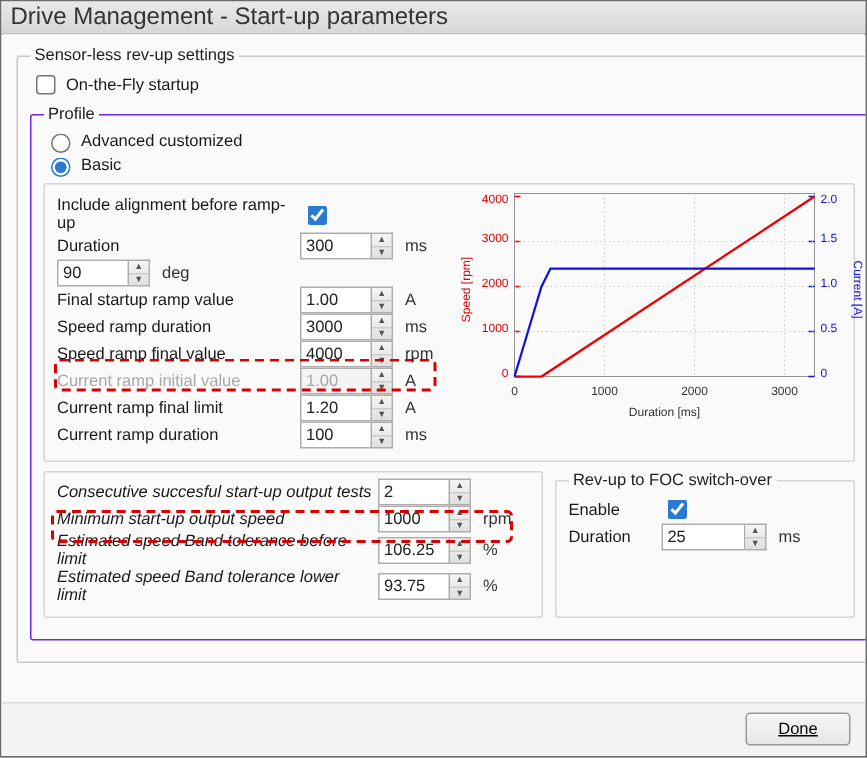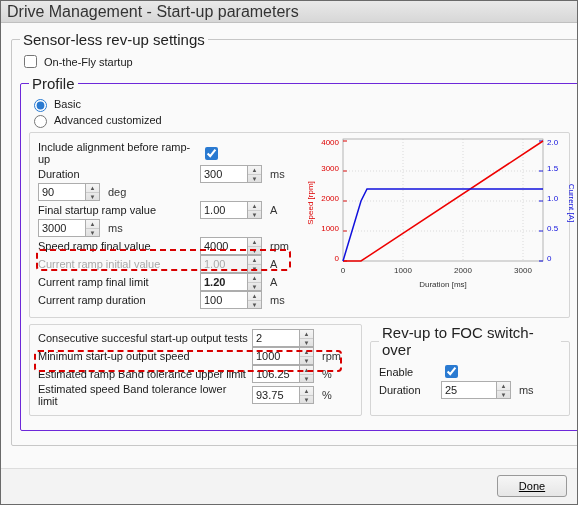--- a/index.html
+++ b/index.html
@@ -24,24 +24,24 @@
     background: #fafafa;
     font-size: 11px; color: #1a1a1a;
     overflow: hidden;
   }
   fieldset {
     border: 1px solid #c7c7c7;
     border-radius: 2px;
     margin: 0 0 6px 0;
     padding: 4px 8px 8px 8px;
   }
-  legend { font-size: 15px; color: #222; padding: 0 3px; }
+  legend { font-size: 11px; color: #222; padding: 0 3px; }
   .row { display: flex; align-items: center; margin: 0 0; gap: 4px; }
   .row label.lbl { width: 158px; }
-  .row label.lbl-w { width: 210px; }
+  .row label.lbl-w { width: 210px; font-style: italic; }
   .row .unit { margin-left: 4px; color: #333; }
   input[type=text], input.spin {
     height: 18px; border: 1px solid #adadad;
     font-size: 11px; padding: 0 3px;
     background: #fff; color: #222;
   }
   .spinwrap { display: inline-flex; }
   .spinbtns {
     display: inline-flex; flex-direction: column;
     border: 1px solid #adadad; border-left: none;
@@ -94,27 +94,27 @@
 
     <fieldset>
       <legend>Sensor-less rev-up settings</legend>
       <div class="row">
         <input type="checkbox" class="check" style="">
         <label>On-the-Fly startup</label>
       </div>
       <fieldset style="border:1px solid #6d28d9;margin-top:4px">
         <legend>Profile</legend>
         <div class="row">
+          <input type="radio" class="radio" name="profile" style="">
+          <label>Advanced customized</label>
+        </div>
+        <div class="row">
           <input type="radio" class="radio" name="profile" checked="" style="">
           <label>Basic</label>
         </div>
-        <div class="row">
-          <input type="radio" class="radio" name="profile" style="">
-          <label>Advanced customized</label>
-        </div>
 
         <fieldset class="middle-fields" style="border:1px solid #d5d5d5;margin-top:4px;padding-top:8px;padding-right:280px;position:relative;">
           <div class="row">
             <label class="lbl">Include alignment before ramp-up</label>
             <input type="checkbox" class="check" checked="" style="margin-left: 5px;">
           </div>
 
           <div class="row">
             <label class="lbl">Duration</label>
             <span class="spinwrap">
@@ -141,20 +141,21 @@
             <span class="spinwrap">
                 <input class="spin" style="width: 48px;" value="1.00">
                 <span class="spinbtns">
                   <div>▲</div>
                   <div>▼</div>
                 </span>
               </span>
             <span class="unit">A</span>
           </div>
           <div class="row">
+            <label class="lbl">Speed ramp duration</label>
             <span class="spinwrap">
                 <input class="spin" style="width: 48px;" value="3000">
                 <span class="spinbtns">
                   <div>▲</div>
                   <div>▼</div>
                 </span>
               </span>
             <span class="unit">ms</span>
           </div>
           <div class="row">
@@ -175,21 +176,21 @@
                 <span class="spinbtns">
                   <div>▲</div>
                   <div>▼</div>
                 </span>
               </span>
             <span class="unit">A</span>
           </div>
           <div class="row">
             <label class="lbl">Current ramp final limit</label>
             <span class="spinwrap">
-                <input class="spin" style="width: 48px; font-weight: bold;" value="1.20">
+                <input class="spin" style="width: 48px;" value="1.20">
                 <span class="spinbtns">
                   <div>▲</div>
                   <div>▼</div>
                 </span>
               </span>
             <span class="unit">A</span>
           </div>
           <div class="row">
             <label class="lbl">Current ramp duration</label>
             <span class="spinwrap">
@@ -284,21 +285,21 @@
               <span class="spinwrap">
                   <input class="spin" style="width: 48px;" value="1000">
                   <span class="spinbtns">
                     <div>▲</div>
                     <div>▼</div>
                   </span>
                 </span>
               <span class="unit">rpm</span>
             </div>
             <div class="row">
-              <label class="lbl-w">Estimated ramp Band tolerance upper limit</label>
+              <label class="lbl-w">Estimated speed Band tolerance before limit</label>
               <span class="spinwrap">
                   <input class="spin" style="width: 48px;" value="106.25">
                   <span class="spinbtns">
                     <div>▲</div>
                     <div>▼</div>
                   </span>
                 </span>
               <span class="unit">%</span>
             </div>
             <div class="row">

